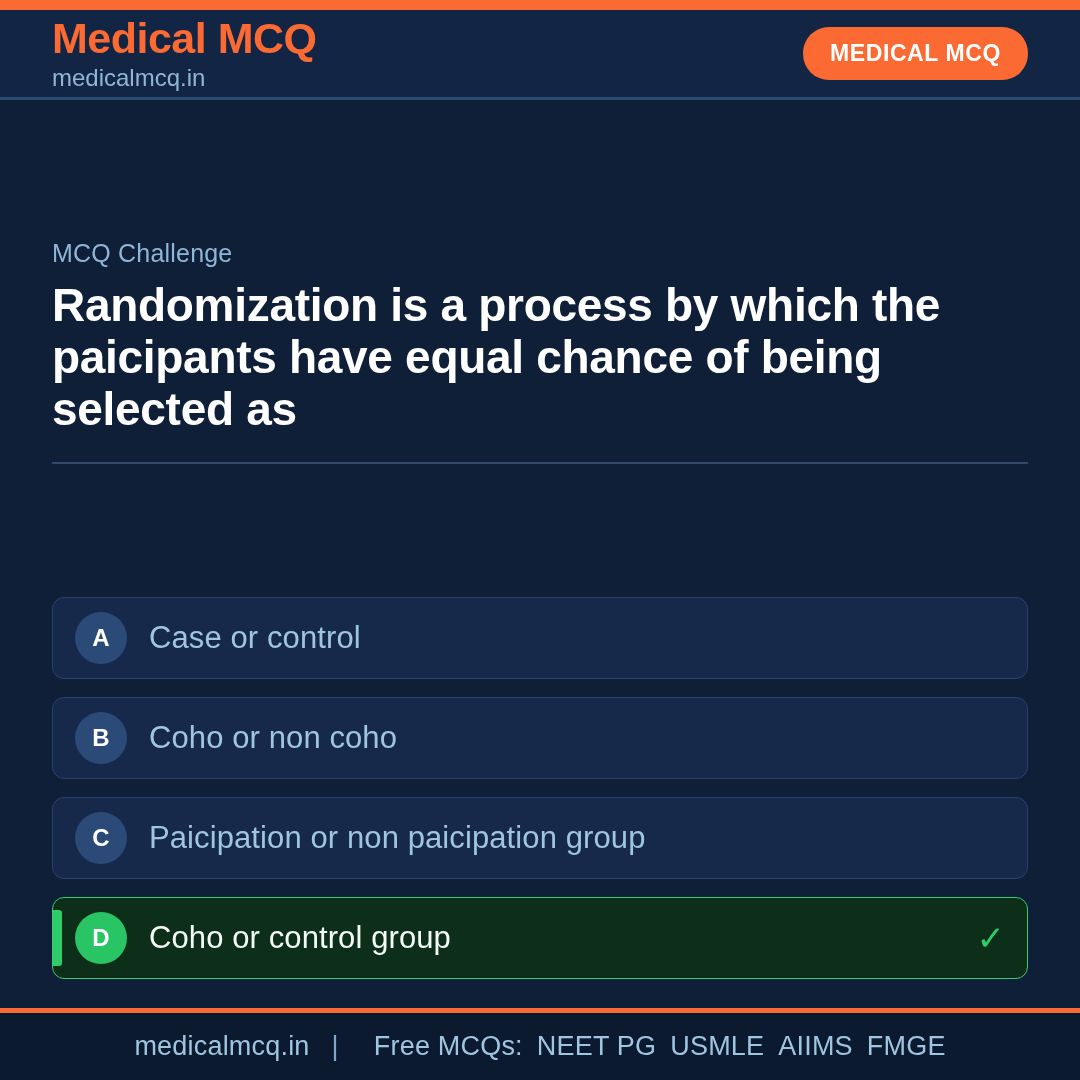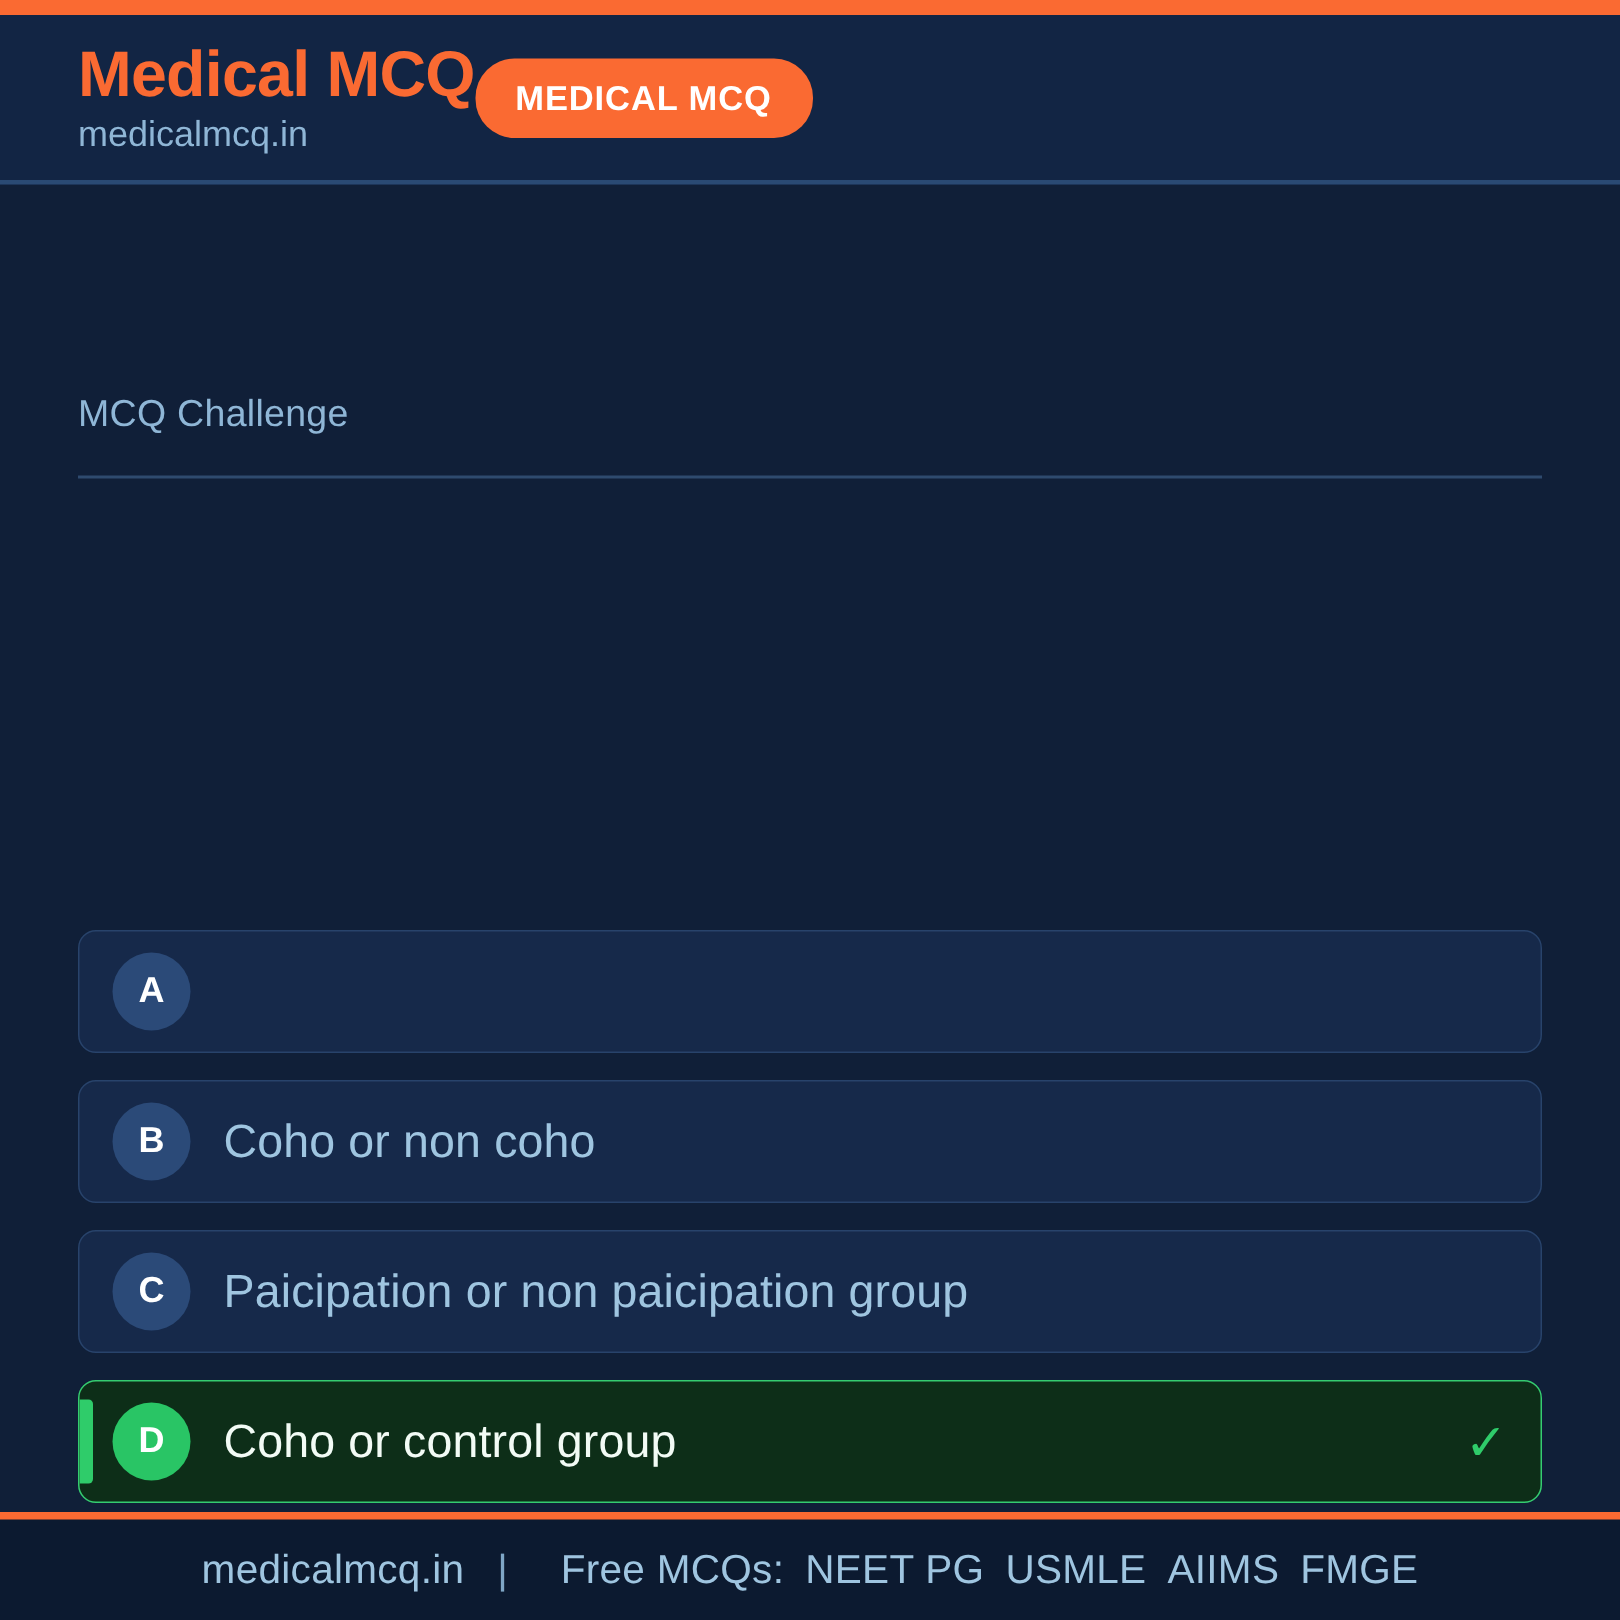--- a/index.html
+++ b/index.html
@@ -26,27 +26,28 @@
   .top-accent {
     height: 10px;
     width: 100%;
     background: #fa6a32;
     flex: none;
   }
 
   
   .header {
     flex: none;
-    height: 113px;
+    height: 90px;
     background: #122544;
     border-bottom: 3px solid #2a4karma;
     border-bottom: 3px solid #2a4a74;
     box-sizing: border-box;
     display: flex;
     align-items: center;
+    justify-content: space-between;
     padding: 0 52px;
   }
   .brand {
     display: flex;
     flex-direction: column;
     justify-content: center;
     line-height: 1;
   }
   .brand-title {
     font-size: 43px;
@@ -221,27 +222,29 @@
       <div class="brand-title">Medical MCQ</div>
       <div class="brand-sub">medicalmcq.in</div>
     </div>
     <div class="badge-pill">MEDICAL MCQ</div>
   </div>
 
   <div class="main">
 
     <div class="qblock">
       <div class="kicker">MCQ Challenge</div>
+      <h1 class="question">Randomization is a process by which the paicipants have equal chance of being selected as</h1>
       <div class="divider"></div>
     </div>
 
     <div class="options">
 
       <div class="option">
         <div class="opt-badge">A</div>
+        <div class="opt-text">Case or control</div>
 
       </div>
 
       <div class="option">
         <div class="opt-badge">B</div>
         <div class="opt-text">Coho or non coho</div>
 
       </div>
 
       <div class="option">

